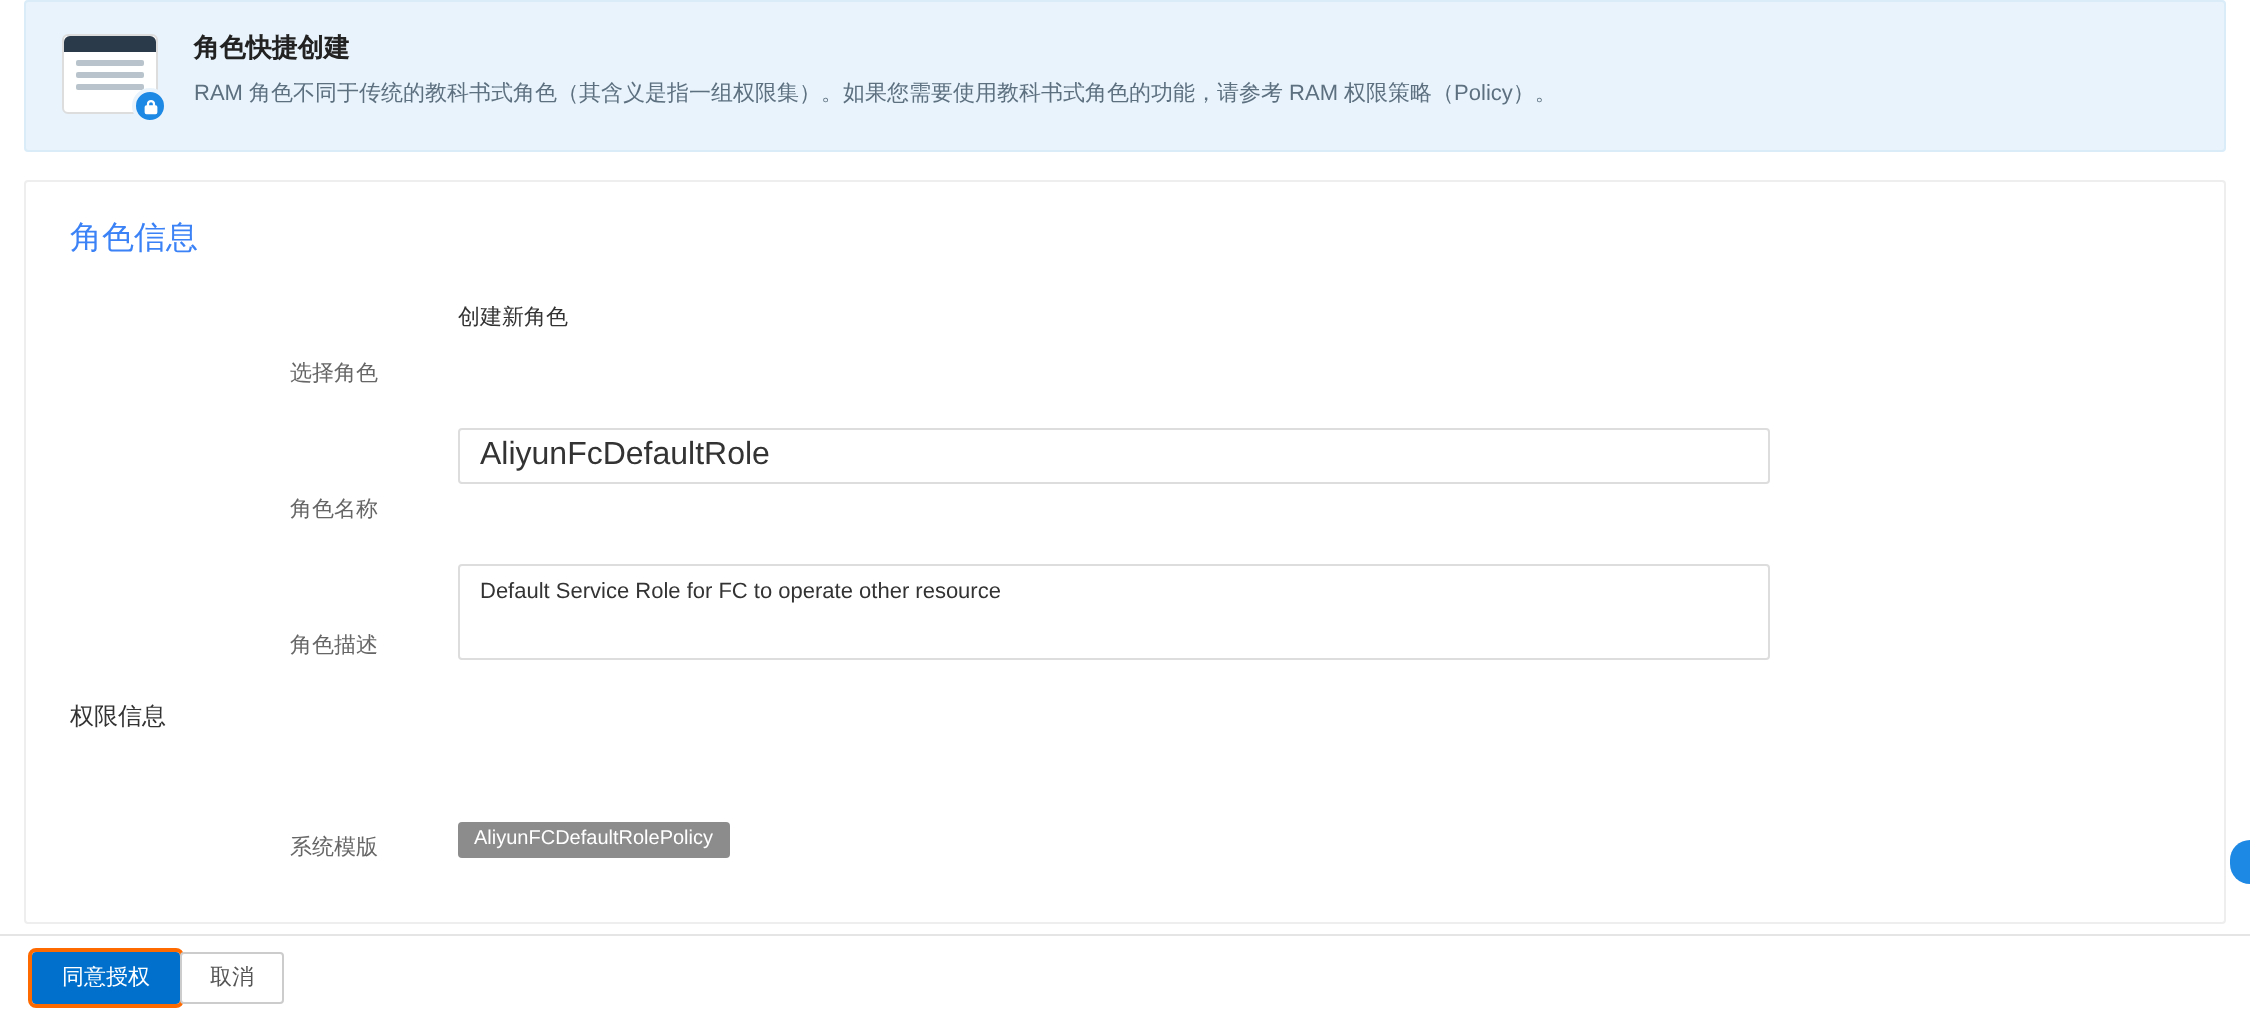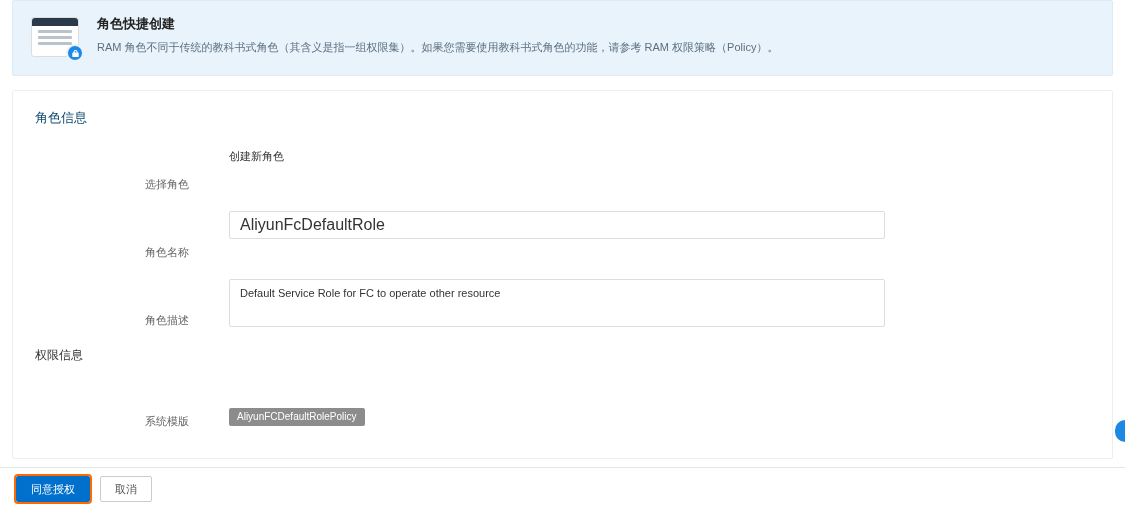--- a/index.html
+++ b/index.html
@@ -79,22 +79,22 @@
       font-size: 11px;
       color: #5d7080;
       line-height: 1.6;
     }
     .content-card {
       border: 1px solid #eee;
       border-radius: 2px;
       padding: 18px 22px 24px 22px;
     }
     .section-title {
-      font-size: 13px;
-      color: #0c4a6e;
+      font-size: 16px;
+      color: #3b82f6;
       margin-bottom: 16px;
     }
     .form-row {
       display: flex;
       align-items: flex-start;
       margin-bottom: 14px;
     }
     .form-label {
       width: 160px;
       padding-left: 110px;
@@ -154,21 +154,20 @@
       line-height: 1.2;
     }
     .footer {
       position: absolute;
       left: 0;
       right: 0;
       bottom: 0;
       border-top: 1px solid #e5e5e5;
       padding: 8px 16px;
       display: flex;
-      gap: 10px;
       background: #fff;
     }
     .btn {
       height: 26px;
       padding: 0 14px;
       font-size: 11px;
       border-radius: 2px;
       cursor: pointer;
       font-family: inherit;
       line-height: 24px;

